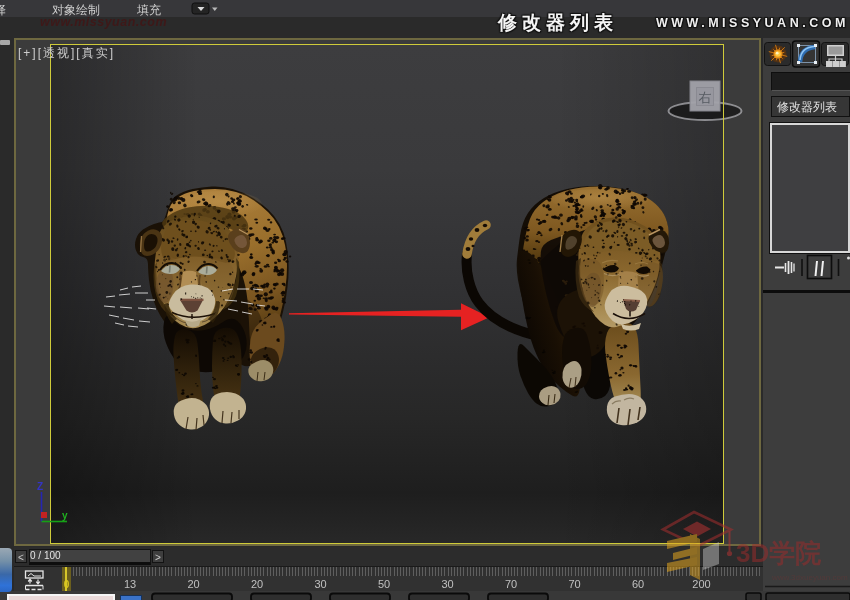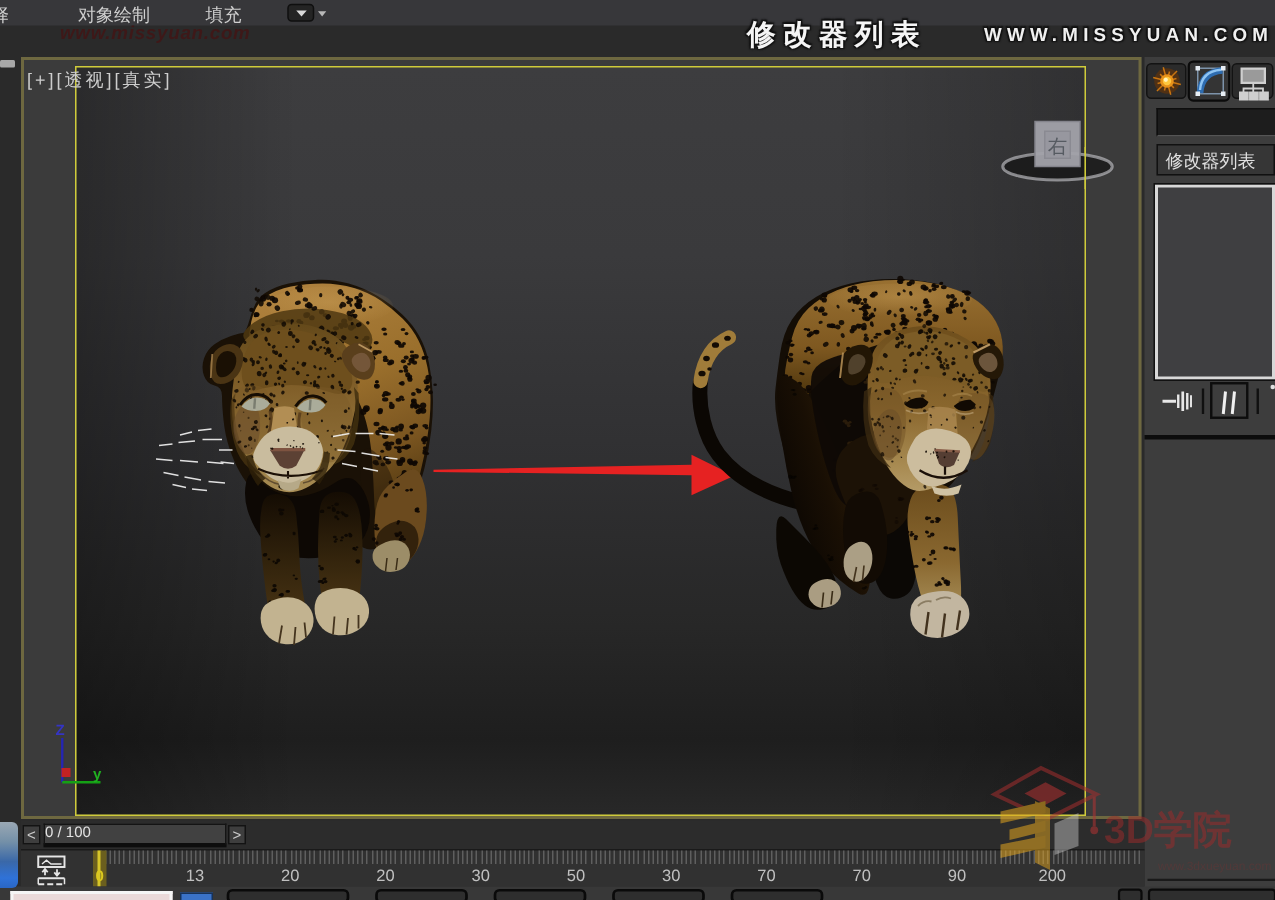--- a/index.html
+++ b/index.html
@@ -280,21 +280,21 @@
 <div class="tick" style="left:755.5px"></div>
 <div class="tick" style="left:758.6px"></div>
 <div class="rlabel" style="left:115.0px">13</div>
 <div class="rlabel" style="left:178.5px">20</div>
 <div class="rlabel" style="left:242.0px">20</div>
 <div class="rlabel" style="left:305.5px">30</div>
 <div class="rlabel" style="left:369.0px">50</div>
 <div class="rlabel" style="left:432.5px">30</div>
 <div class="rlabel" style="left:496.0px">70</div>
 <div class="rlabel" style="left:559.5px">70</div>
-<div class="rlabel" style="left:623.0px">90</div>
+<div class="rlabel" style="left:623.0px">60</div>
 <div class="rlabel" style="left:686.5px">200</div>
 <div class="abs" id="marker"></div>
 <div class="abs" id="markerline"></div>
 <div class="abs" id="marker0">0</div>
 <div class="abs" id="statusrow"></div>
 <div class="abs" id="listener"></div>
 <div class="abs" id="bluebtn"></div>
 <div class="abs" id="bluecol"></div>
 <div class="abs" id="lbtn"></div>
 <div class="abs" id="wm-red">www.missyuan.com</div>

